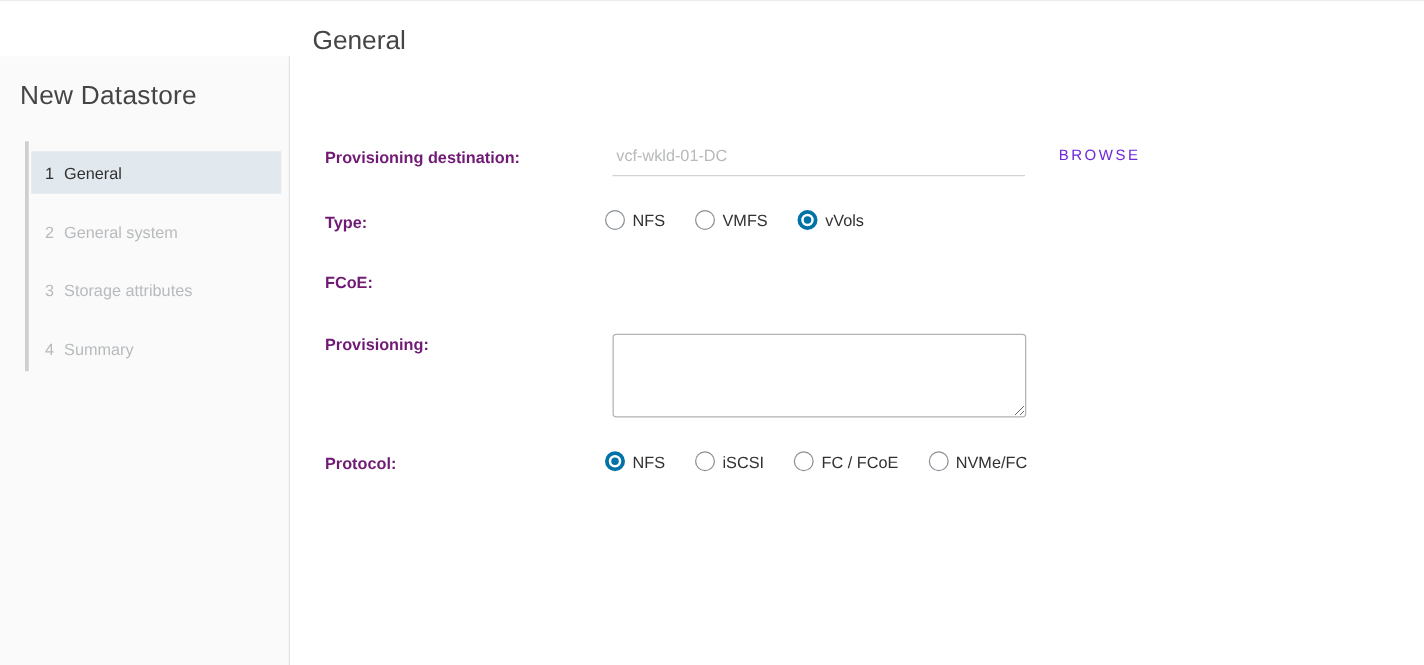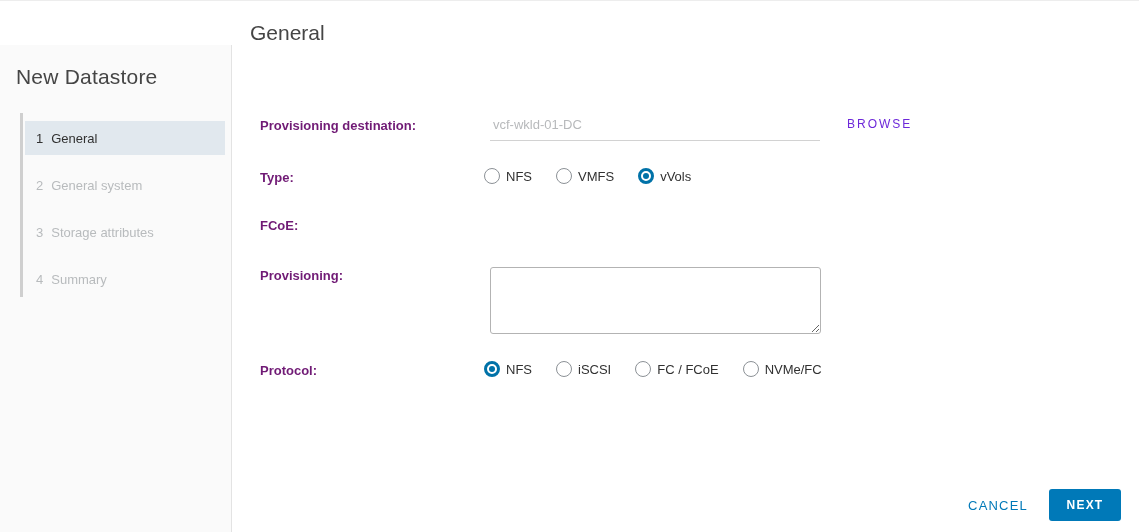--- a/index.html
+++ b/index.html
@@ -288,18 +288,14 @@
     <div class="radio-option">
       <span class="radio-circle"></span>
       <span class="radio-label">FC / FCoE</span>
     </div>
     <div class="radio-option">
       <span class="radio-circle"></span>
       <span class="radio-label">NVMe/FC</span>
     </div>
   </div>
 
-  <div class="footer">
-    <button class="cancel-link">CANCEL</button>
-    <button class="next-button">NEXT</button>
-  </div>
 
 </div>
 
 </body></html>

